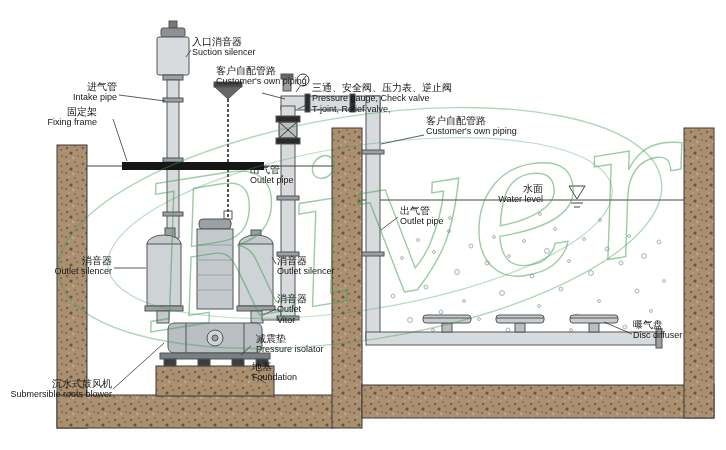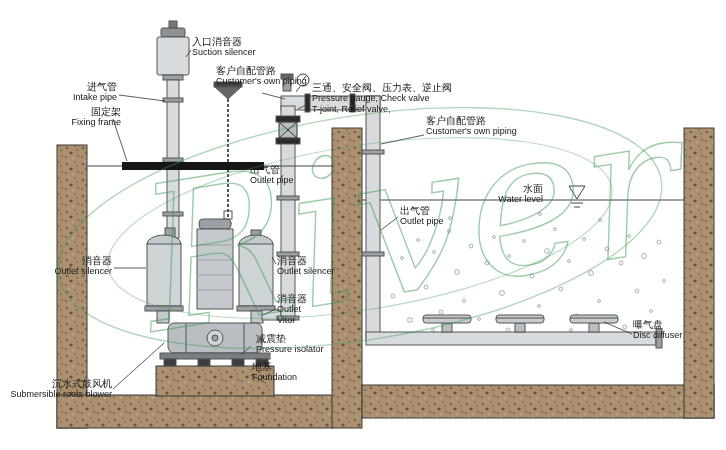--- a/index.html
+++ b/index.html
@@ -243,21 +243,21 @@
     <div class="label" style="left:38px;top:81px;width:79px;text-align:right">
       <div class="zh">进气管</div>
       <div class="en">Intake pipe</div>
     </div>
 
     <div class="label" style="left:192px;top:36px">
       <div class="zh">入口消音器</div>
       <div class="en">Suction silencer</div>
     </div>
 
-    <div class="label" style="left:40px;top:106px;width:81px;text-align:right">
+    <div class="label" style="left:16px;top:106px;width:81px;text-align:right">
       <div class="zh">固定架</div>
       <div class="en">Fixing frame</div>
     </div>
 
     <div class="label" style="left:216px;top:65px">
       <div class="zh">客户自配管路</div>
       <div class="en">Customer's own piping</div>
     </div>
 
     <div class="label" style="left:312px;top:82px">

